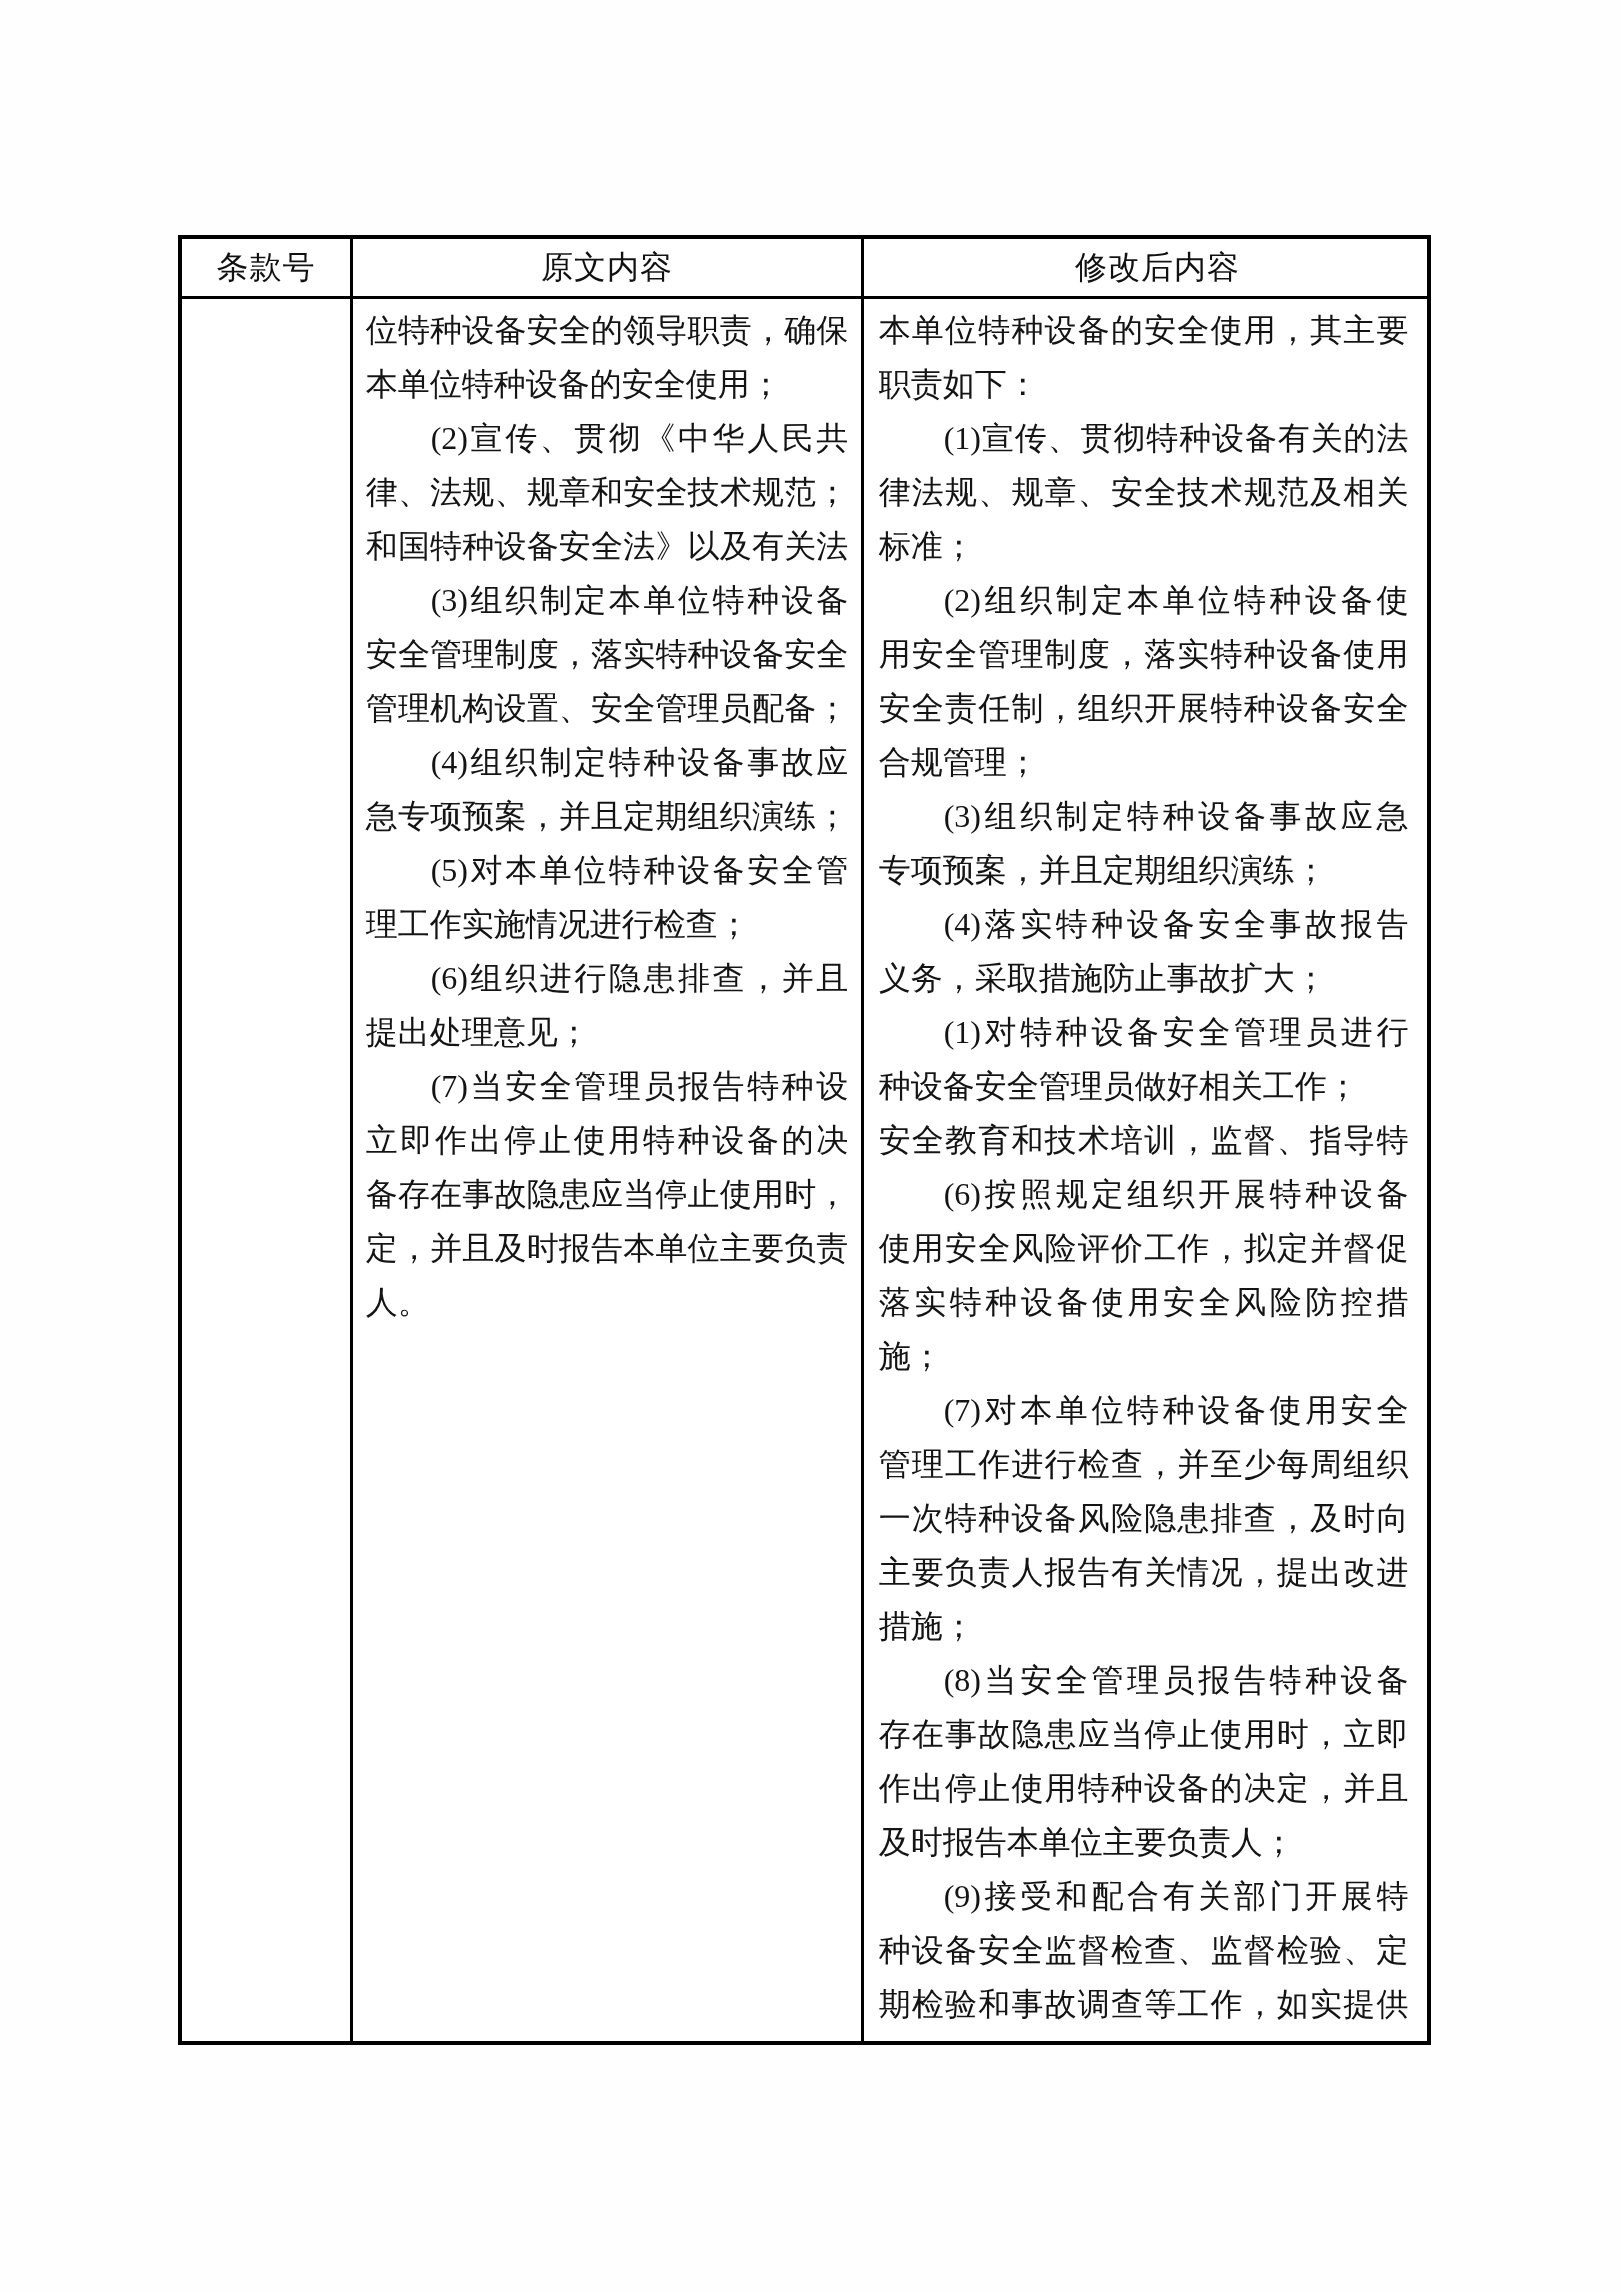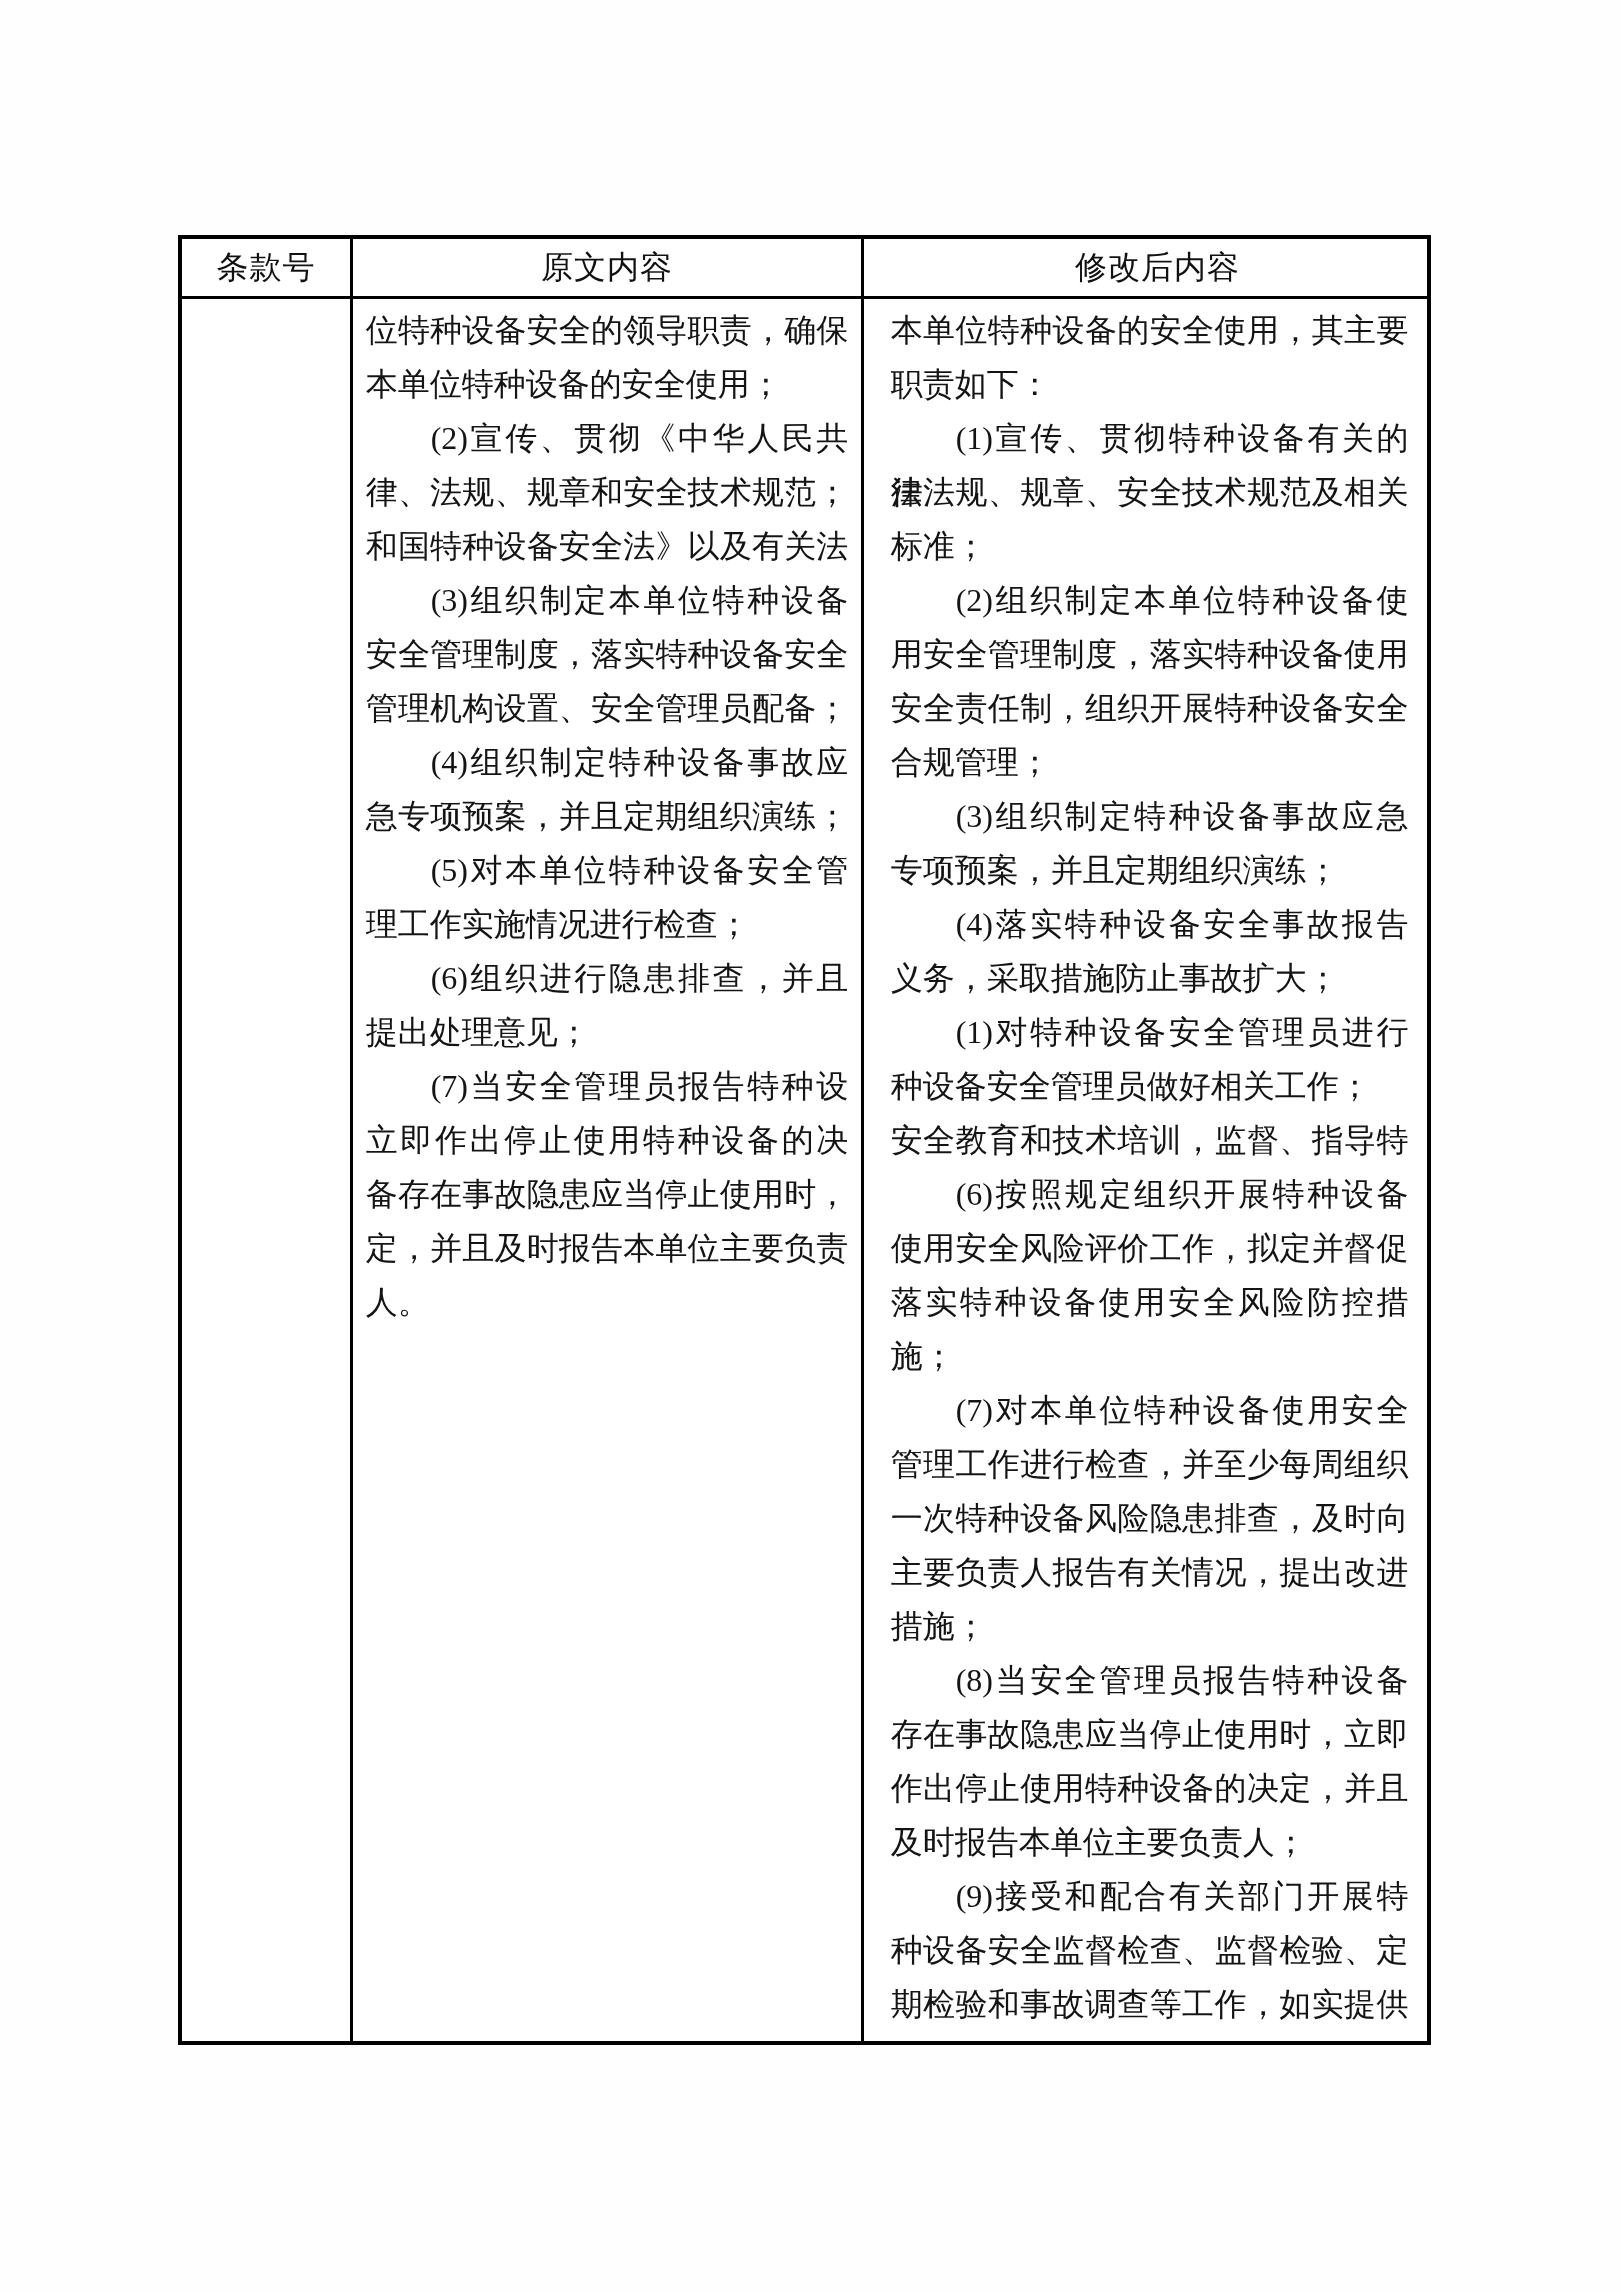--- a/index.html
+++ b/index.html
@@ -38,21 +38,21 @@
     display: flex;
     align-items: center;
     justify-content: center;
     font-size: 32px;
     letter-spacing: 1px;
     color: #111;
   }
 
   .bcell { overflow: hidden; }
   .bcell.col-original { padding: 3.9px 12.7px 0 12.7px; }
-  .bcell.col-revised  { padding: 3.9px 18.6px 0 14.7px; margin-left: 12px; }
+  .bcell.col-revised  { padding: 3.9px 18.6px 0 14.7px; }
 
   .line {
     font-size: 32px;
     line-height: 54px;
     height: 54px;
     white-space: nowrap;
     text-align: left;
     color: #141414;
   }
   .line.j {

